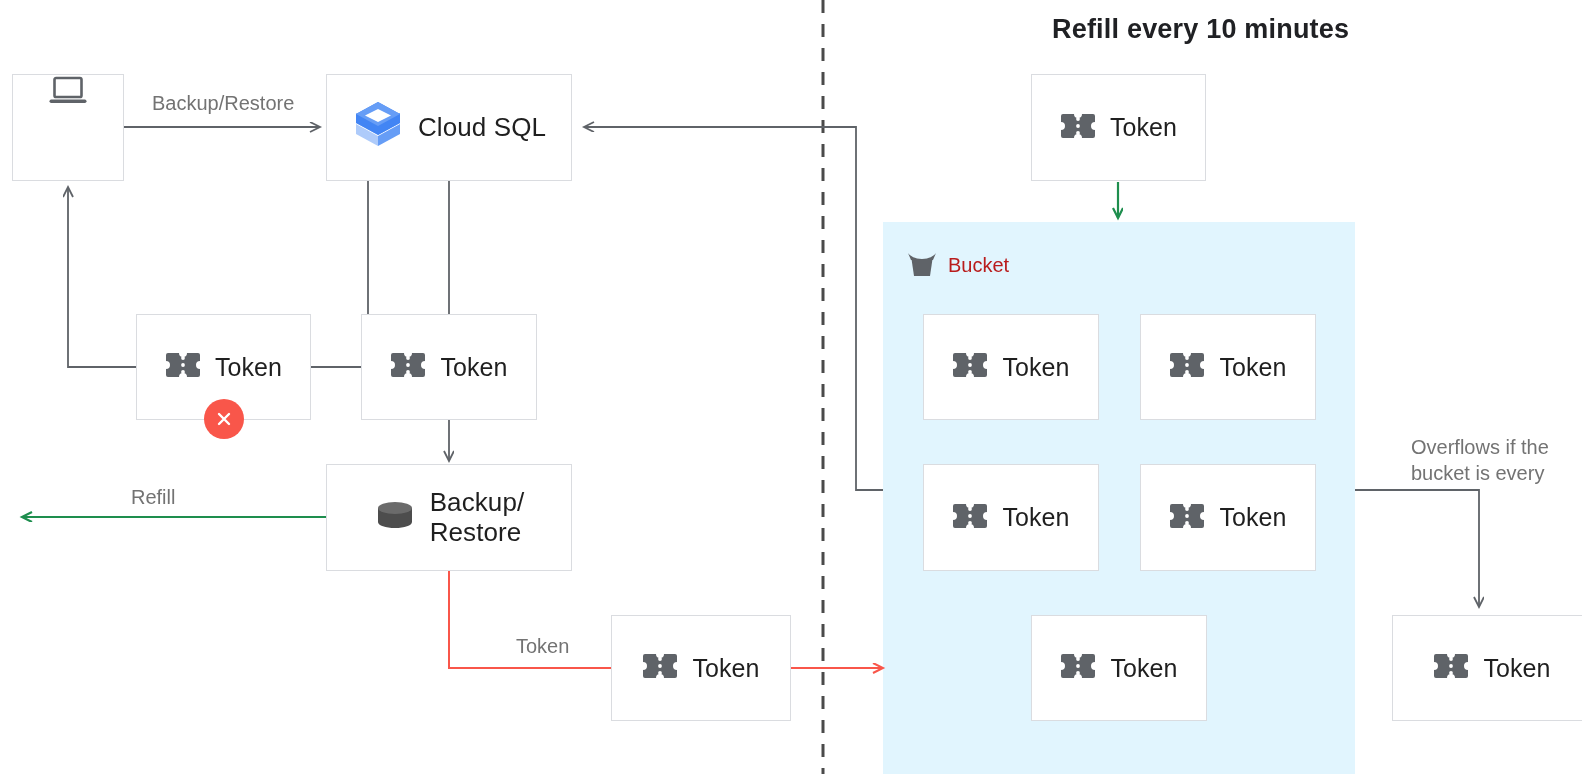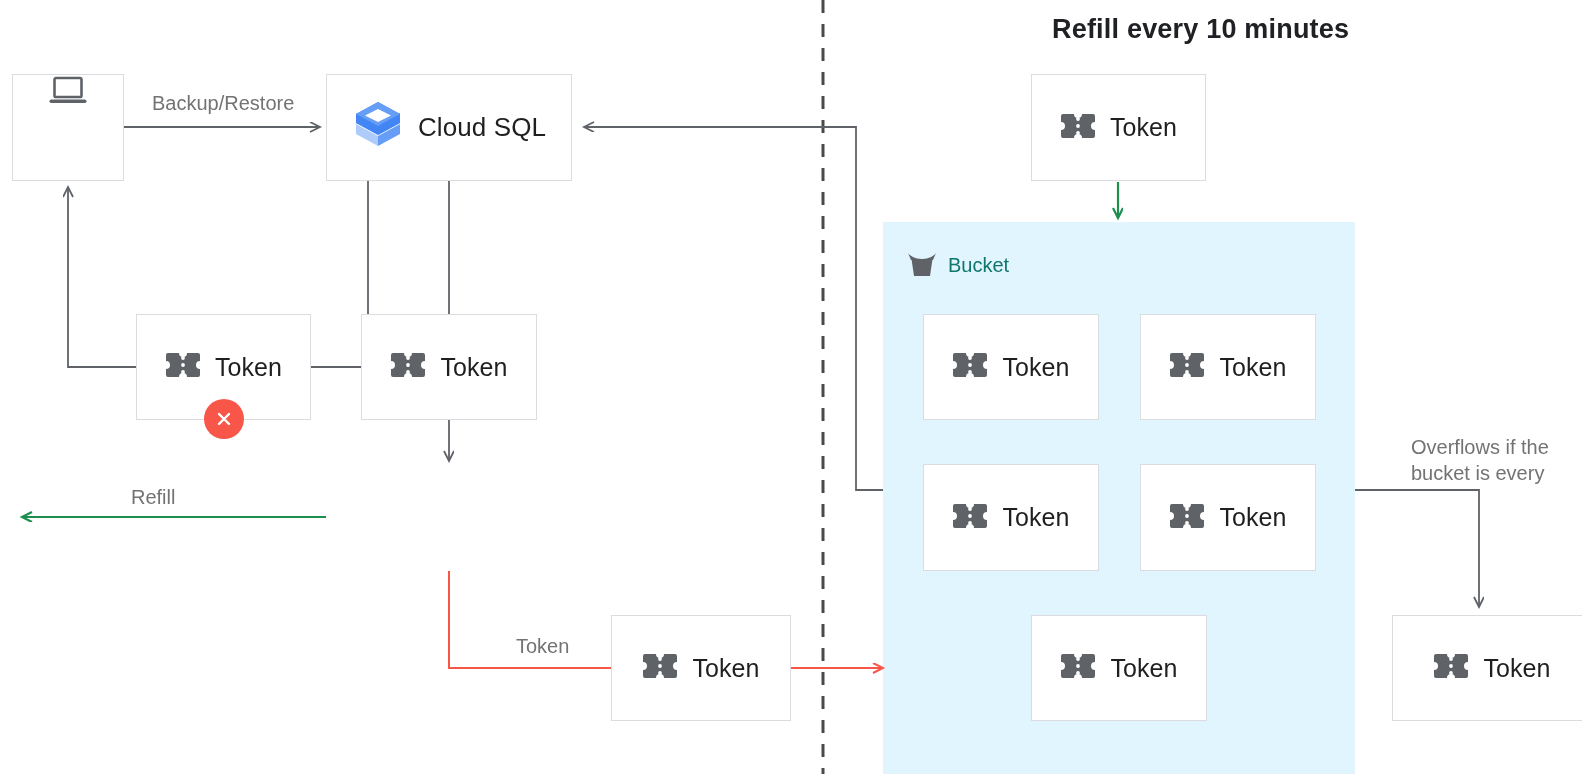--- a/index.html
+++ b/index.html
@@ -54,21 +54,21 @@
     border: 0;
   }
   .bucket-head {
     position: absolute;
     display: flex;
     align-items: center;
     gap: 10px;
   }
   .bucket-head-label {
     font-size: 20px;
-    color: #0f766e;
+    color: #b91c1c;
   }
   .edge-label {
     position: absolute;
     font-size: 20px;
     color: #737373;
     line-height: 1.3;
     white-space: pre-line;
   }
   .title {
     position: absolute;
@@ -193,20 +193,32 @@
           <path d="M3,3 h11 a4,4 0 0 0 8,0 h11 a2,2 0 0 1 2,2 v6 a4,4 0 0 0 0,8 v6 a2,2 0 0 1 -2,2 h-11 a4,4 0 0 0 -8,0 h-11 a2,2 0 0 1 -2,-2 v-6 a4,4 0 0 0 0,-8 v-6 a2,2 0 0 1 2,-2 z" fill="#5f6368"></path>
           <circle cx="18" cy="8" r="1.9" fill="#ffffff"></circle>
           <circle cx="18" cy="15" r="1.9" fill="#ffffff"></circle>
           <circle cx="18" cy="22" r="1.9" fill="#ffffff"></circle>
         </svg>
       </span>
       <span class="node-label">Token</span>
     </div>
   </div>
 
+  <div class="node" style="left:326px; top:464px; width:246px; height:107px;">
+    <div class="node-inner">
+      <span class="icon">
+        <svg width="42" height="34" viewBox="0 0 42 34" xmlns="http://www.w3.org/2000/svg">
+          <path d="M4,9 v14 c0,3.5 7.6,6 17,6 s17,-2.5 17,-6 V9 z" fill="#4d4d4d"></path>
+          <ellipse cx="21" cy="9" rx="17" ry="6" fill="#6b6b6b"></ellipse>
+        </svg>
+      </span>
+      <span class="node-label">Backup/
+Restore</span>
+    </div>
+  </div>
 
   <div class="node token-node" style="left:611px; top:615px; width:180px; height:106px;">
     <div class="node-inner">
       <span class="icon">
         <svg width="36" height="30" viewBox="0 0 36 30" xmlns="http://www.w3.org/2000/svg">
           <path d="M3,3 h11 a4,4 0 0 0 8,0 h11 a2,2 0 0 1 2,2 v6 a4,4 0 0 0 0,8 v6 a2,2 0 0 1 -2,2 h-11 a4,4 0 0 0 -8,0 h-11 a2,2 0 0 1 -2,-2 v-6 a4,4 0 0 0 0,-8 v-6 a2,2 0 0 1 2,-2 z" fill="#5f6368"></path>
           <circle cx="18" cy="8" r="1.9" fill="#ffffff"></circle>
           <circle cx="18" cy="15" r="1.9" fill="#ffffff"></circle>
           <circle cx="18" cy="22" r="1.9" fill="#ffffff"></circle>
         </svg>

